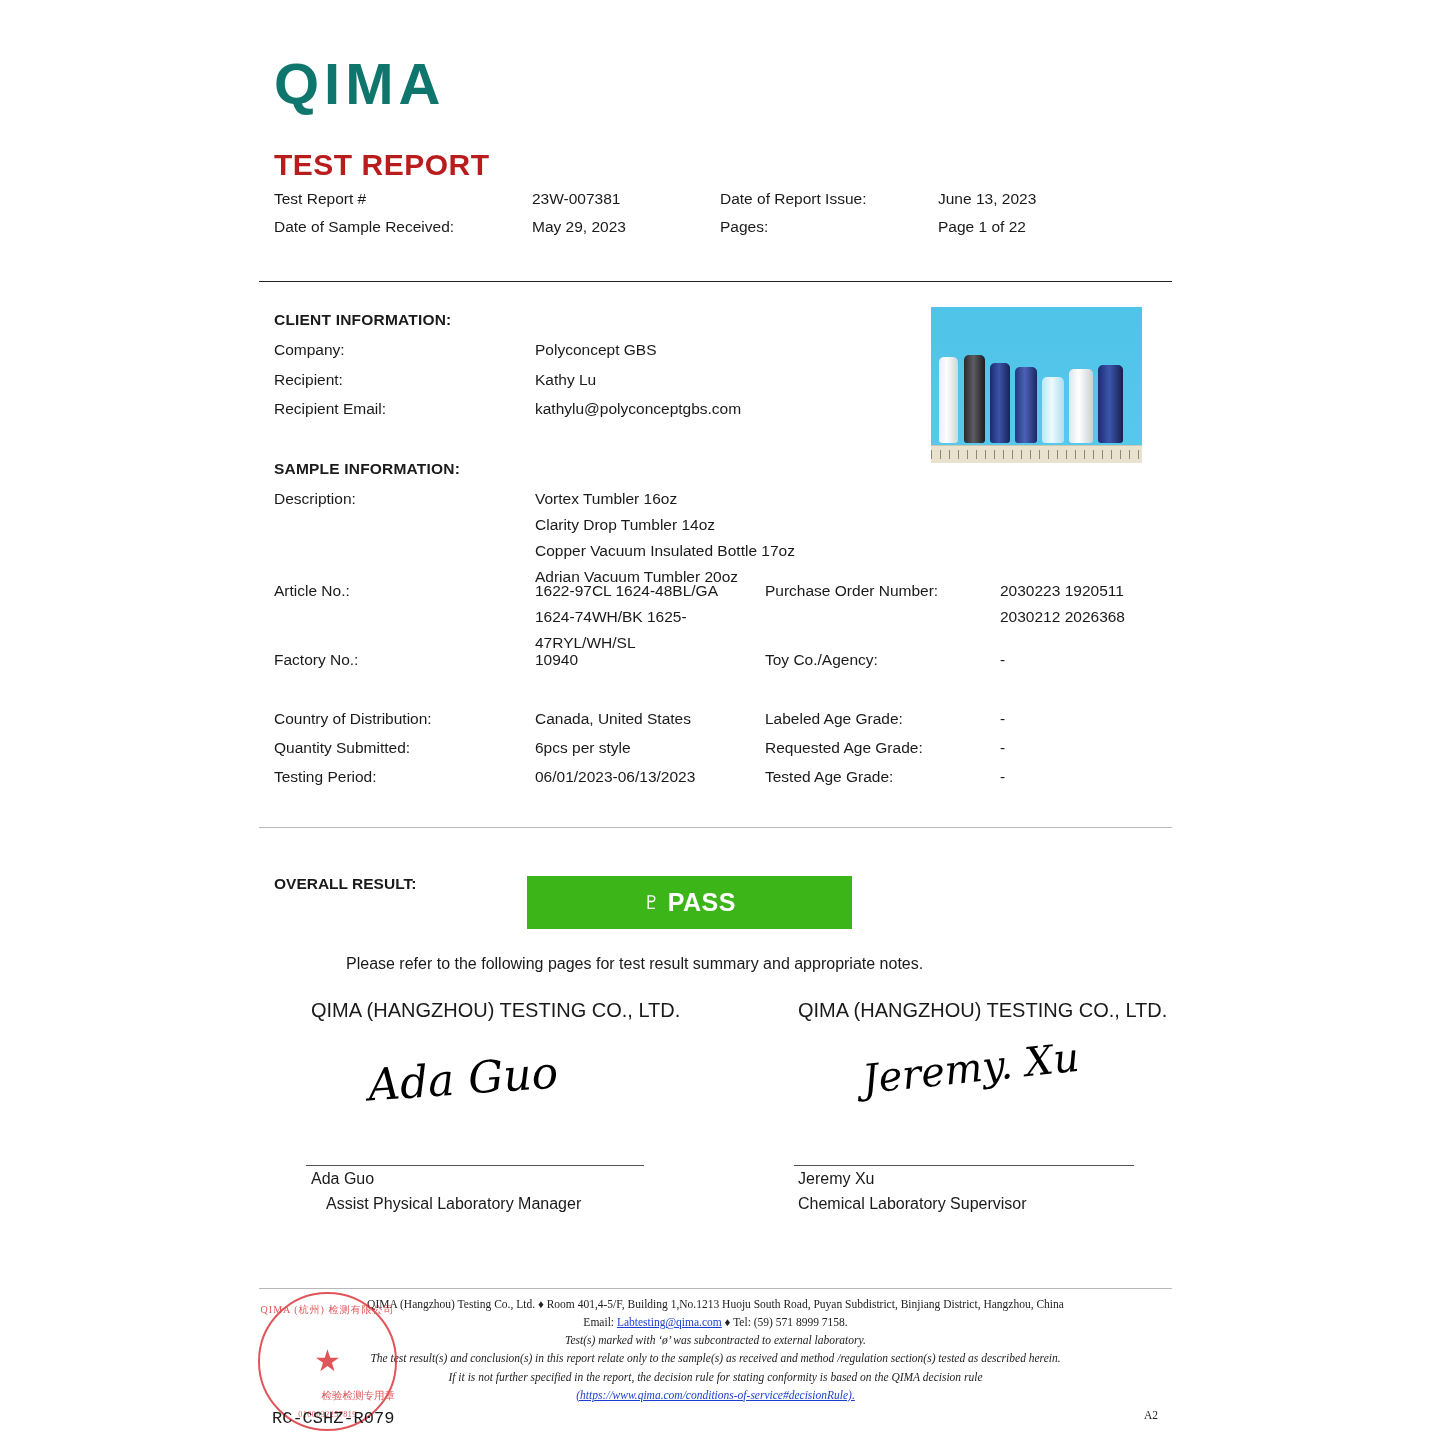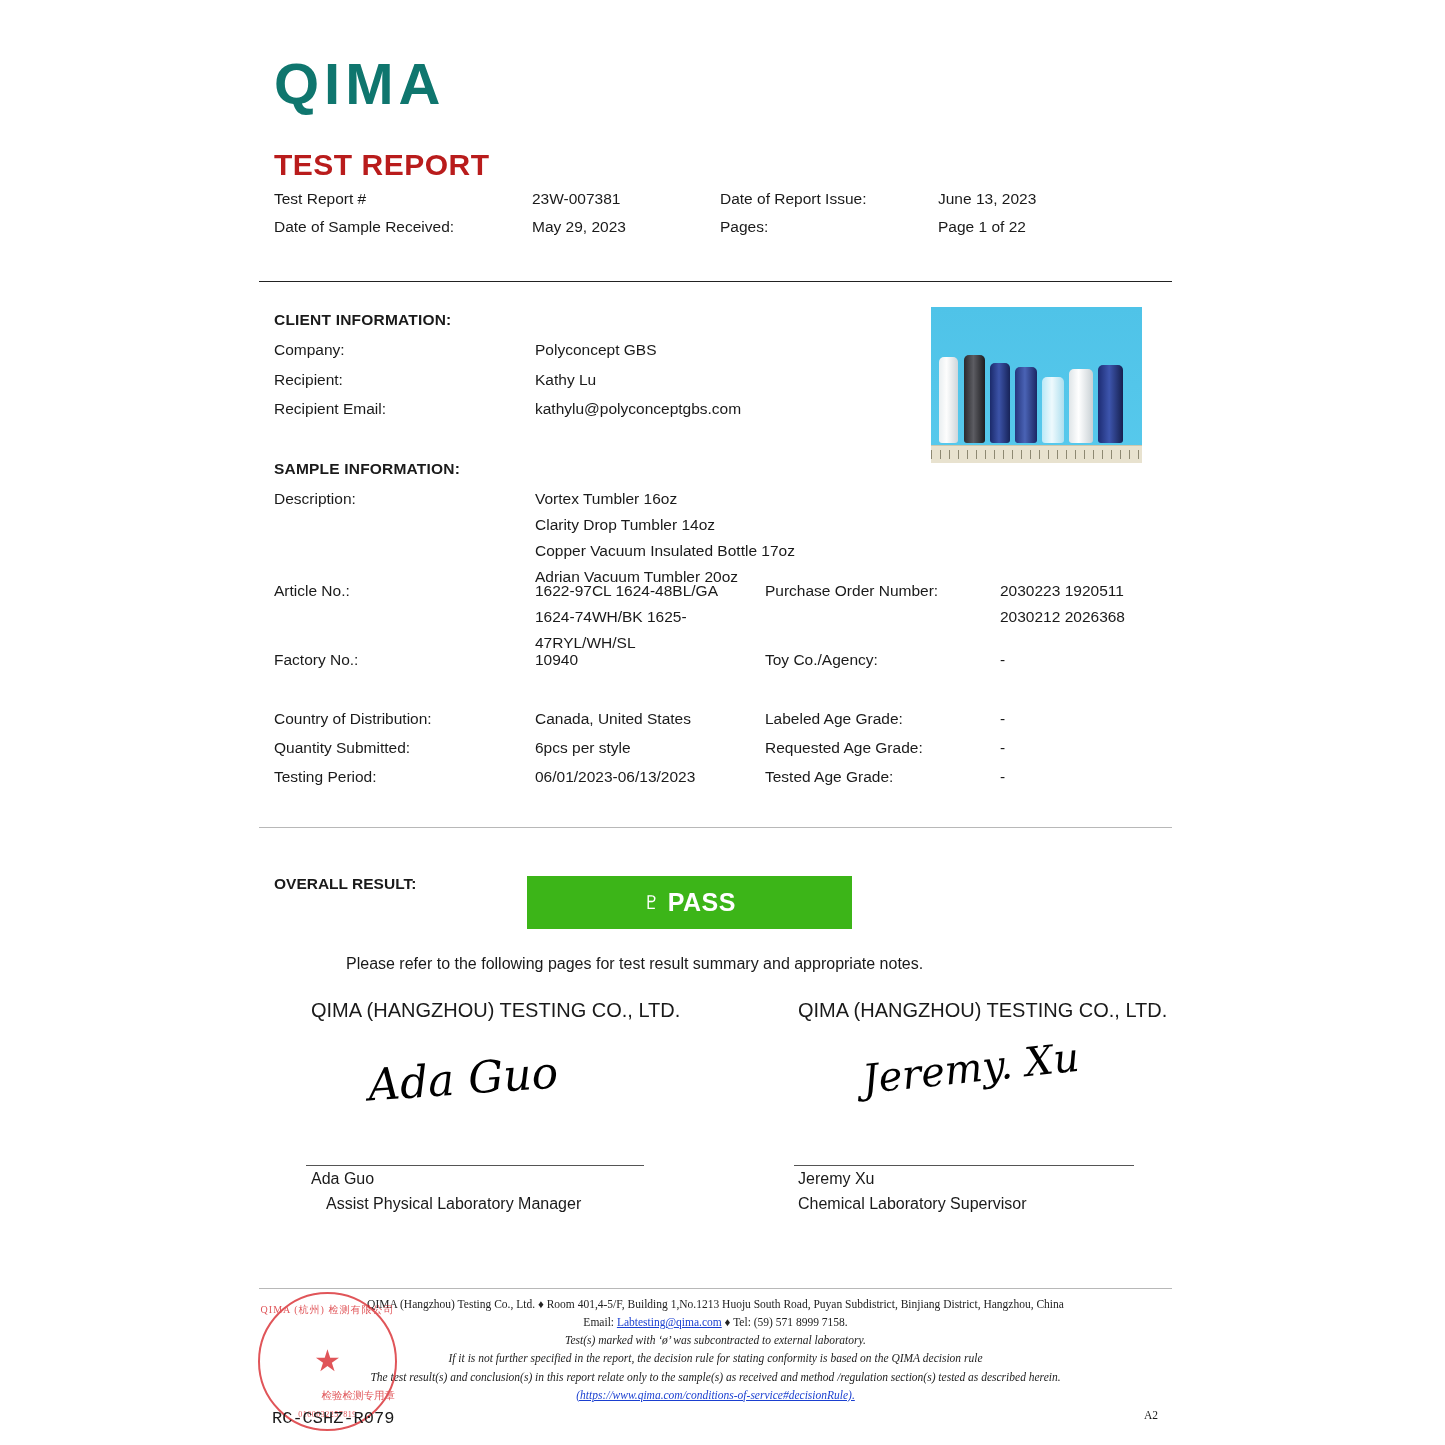--- a/index.html
+++ b/index.html
@@ -417,22 +417,22 @@
   <div class="sig-role right">Chemical Laboratory Supervisor</div>
 
   <div class="hr-light" style="top:1288px"></div>
 
   <div class="footer">
     <div>QIMA (Hangzhou) Testing Co., Ltd. ♦ Room 401,4-5/F, Building 1,No.1213 Huoju South Road, Puyan Subdistrict, Binjiang District, Hangzhou, China</div>
     <div>
       <span>Email: </span><span class="lnk">Labtesting@qima.com</span><span> ♦ Tel: (59) 571 8999 7158.</span>
     </div>
     <div class="it">Test(s) marked with ‘ø’ was subcontracted to external laboratory.</div>
+    <div class="it">The test result(s) and conclusion(s) in this report relate only to the sample(s) as received and method /regulation section(s) tested as described herein.</div>
     <div class="it">If it is not further specified in the report, the decision rule for stating conformity is based on the QIMA decision rule</div>
-    <div class="it">The test result(s) and conclusion(s) in this report relate only to the sample(s) as received and method /regulation section(s) tested as described herein.</div>
     <div class="it lnk">(https://www.qima.com/conditions-of-service#decisionRule).</div>
   </div>
 
   <div class="stamp">
     <div class="txt-top">QIMA (杭州) 检测有限公司</div>
     <div class="star">★</div>
     <div class="txt-bottom">检验检测专用章</div>
     <div class="txt-num">0100032257819</div>
   </div>
 

